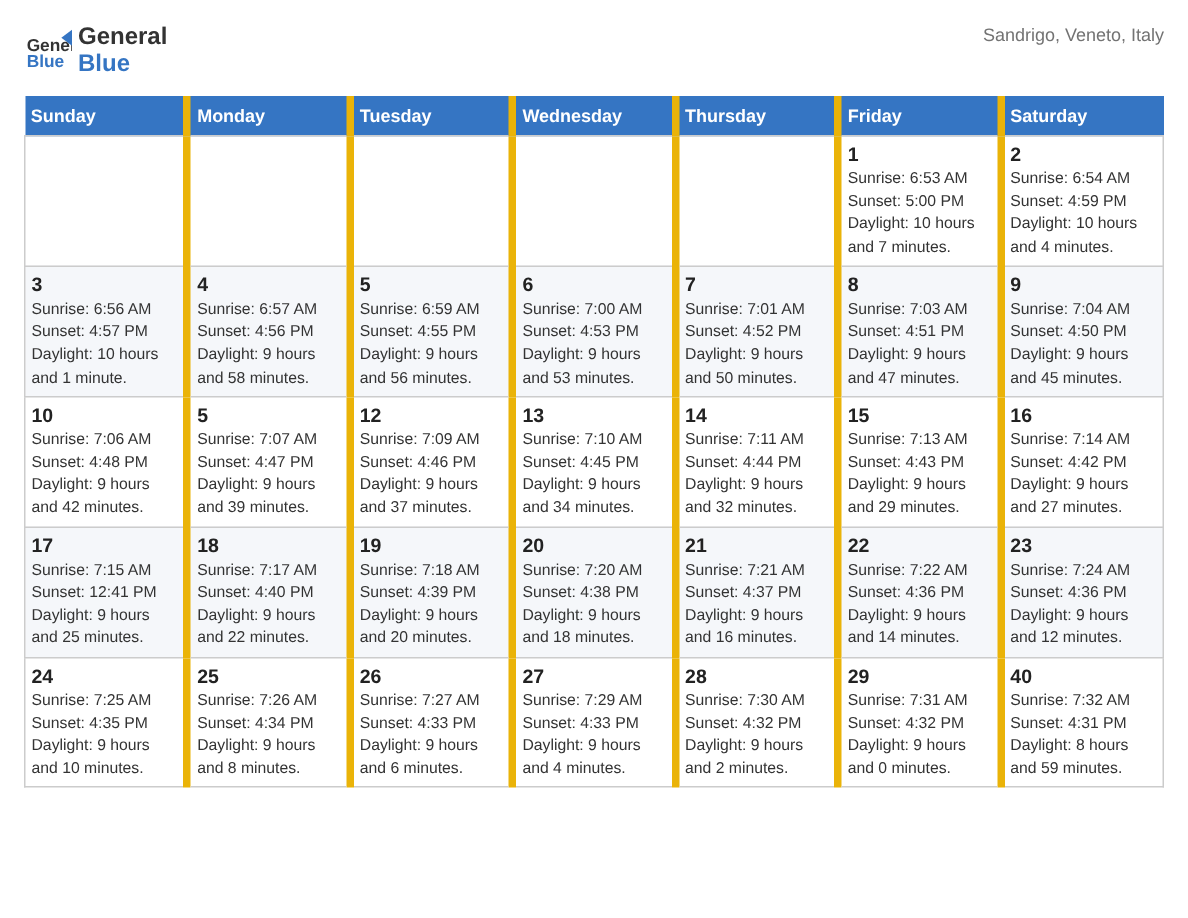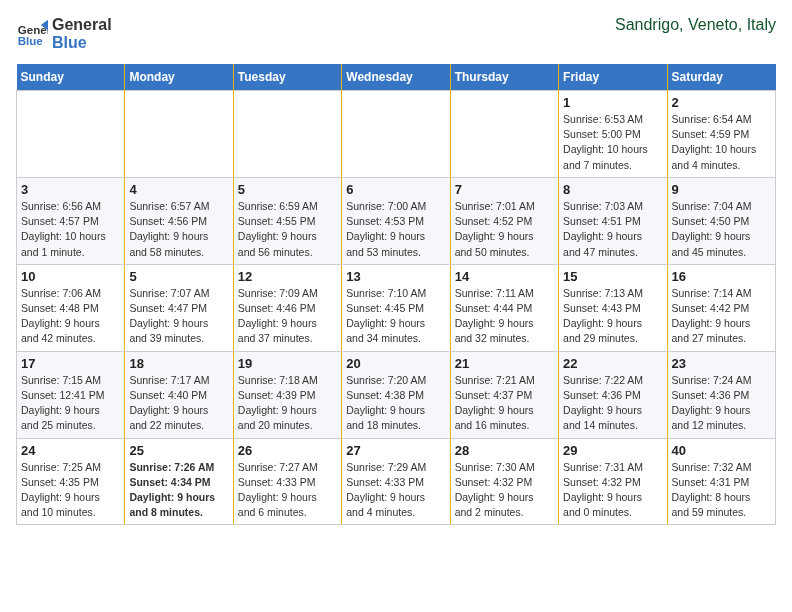--- a/index.html
+++ b/index.html
@@ -27,22 +27,22 @@
     }
     .title-block {
       text-align: right;
     }
     .month-title {
       font-size: 32px;
       font-weight: bold;
       color: #333;
     }
     .location {
-      font-size: 16px;
-      color: #14532d;
+      font-size: 12px;
+      color: #737373;
     }
     table {
       width: 100%;
       border-collapse: collapse;
       font-size: 11px;
     }
     th {
       background-color: #3575c3;
       color: #fff;
       padding: 6px 4px;
@@ -71,21 +71,21 @@
     td.empty {
       background: #f9f9f9;
     }
     tr:nth-child(even) td {
       background-color: #f5f7fa;
     }
     tr:nth-child(odd) td {
       background-color: #fff;
     }
     th:not(:last-child), td:not(:last-child) {
-      border-right: 1px solid #eab308;
+      border-right: 5px solid #eab308;
     }
   </style>
 </head>
 <body>
 
 <div class="header">
   <div class="logo">
     <svg class="logo-icon" viewBox="0 0 36 36">
       <text x="2" y="18" font-size="13" font-weight="bold" fill="#333">General</text>
       <text x="2" y="30" font-size="13" font-weight="bold" fill="#3575c3">Blue</text>
@@ -291,21 +291,21 @@
       <tr>
         <td>
           <div class="day-num">24</div>
           <div class="day-info" style="white-space: pre-line;">Sunrise: 7:25 AM
 Sunset: 4:35 PM
 Daylight: 9 hours
 and 10 minutes.</div>
         </td>
         <td>
           <div class="day-num">25</div>
-          <div class="day-info" style="white-space: pre-line; font-weight: bold;">Sunrise: 7:26 AM
+          <div class="day-info" style="white-space: pre-line;">Sunrise: 7:26 AM
 Sunset: 4:34 PM
 Daylight: 9 hours
 and 8 minutes.</div>
         </td>
         <td>
           <div class="day-num">26</div>
           <div class="day-info" style="white-space: pre-line;">Sunrise: 7:27 AM
 Sunset: 4:33 PM
 Daylight: 9 hours
 and 6 minutes.</div>

